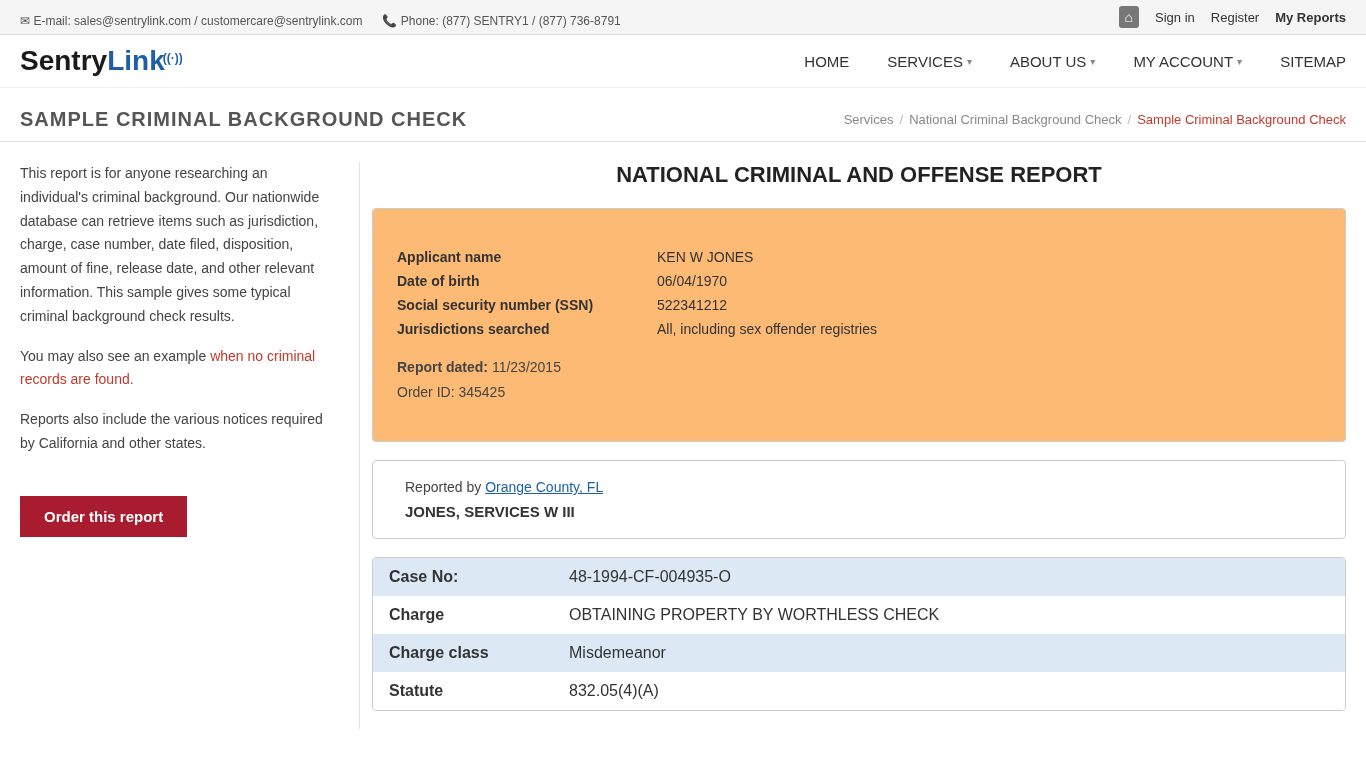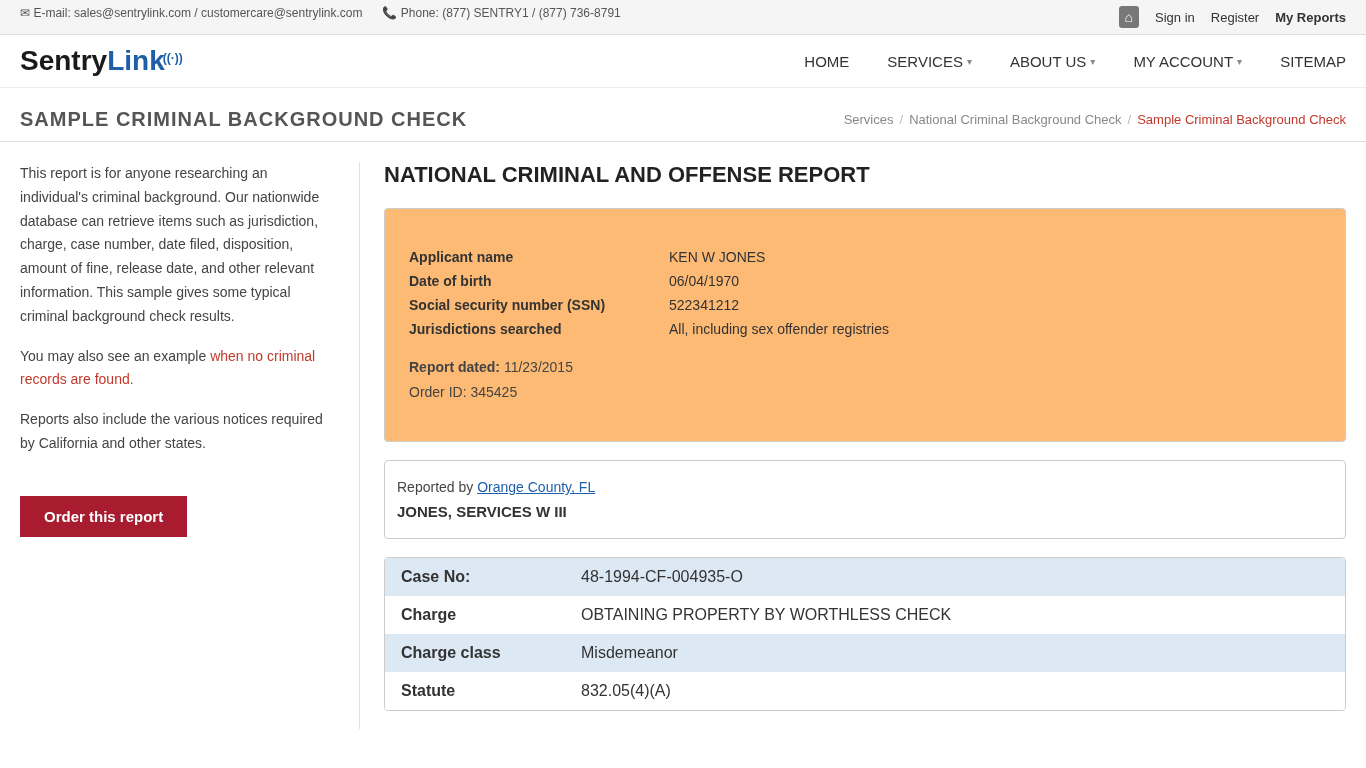--- a/index.html
+++ b/index.html
@@ -4,21 +4,21 @@
   <style>
     * { margin: 0; padding: 0; box-sizing: border-box; }
     body { font-family: Arial, sans-serif; font-size: 14px; color: #333; background: #fff; }
 
     
     .top-bar {
       background: #f5f5f5;
       border-bottom: 1px solid #ddd;
       padding: 6px 20px;
       display: flex;
-      align-items: flex-start;
+      align-items: flex-end;
       justify-content: space-between;
       font-size: 12px;
       color: #555;
     }
     .top-bar-left { display: flex; gap: 20px; align-items: center; }
     .top-bar-right { display: flex; align-items: center; gap: 16px; }
     .top-bar-right a { color: #333; text-decoration: none; font-size: 13px; cursor: pointer; }
 
     
     .header {
@@ -48,21 +48,21 @@
     .page-title { font-size: 20px; font-weight: 600; color: #555; letter-spacing: 1px; text-transform: uppercase; }
     .breadcrumb { font-size: 13px; color: #888; display: flex; align-items: center; gap: 6px; }
     .breadcrumb-sep { color: #bbb; }
     .breadcrumb-link { color: #888; text-decoration: none; }
     .breadcrumb-active { color: #c0392b; font-weight: 500; }
 
     
     .main-content {
       display: flex;
       padding: 20px;
-      gap: 24px;
+      gap: 12px;
     }
 
     
     .sidebar {
       width: 340px;
       flex-shrink: 0;
       padding-right: 20px;
       border-right: 1px solid #e0e0e0;
     }
     .sidebar-text { font-size: 14px; line-height: 1.7; color: #444; margin-bottom: 16px; }
@@ -82,20 +82,21 @@
 
     
     .report-area {
       flex: 1;
     }
     .report-title {
       font-size: 22px;
       font-weight: bold;
       color: #222;
       margin-bottom: 20px;
+      text-align: center;
     }
 
     
     .info-box {
       background: #fdba74;
       border: 1px solid #ccc;
       border-radius: 4px;
       padding: 36px 24px;
       margin-bottom: 18px;
     }
@@ -104,21 +105,21 @@
     .info-table tr td:first-child { color: #333; font-weight: 600; width: 260px; }
     .info-table tr td:last-child { color: #333; }
     .report-meta { margin-top: 14px; font-size: 14px; color: #444; line-height: 1.8; }
     .report-meta strong { font-weight: bold; }
 
     
     .county-box {
       background: #fff;
       border: 1px solid #ccc;
       border-radius: 4px;
-      padding: 18px 12px;
+      padding: 18px 32px;
       margin-bottom: 18px;
     }
     .county-box .reported-by { font-size: 14px; color: #444; margin-bottom: 8px; }
     .county-link { color: #1e5fa8; text-decoration: underline; cursor: pointer; }
     .county-name { font-size: 15px; font-weight: 600; color: #333; }
 
     
     .case-box {
       background: #fff;
       border: 1px solid #ccc;

